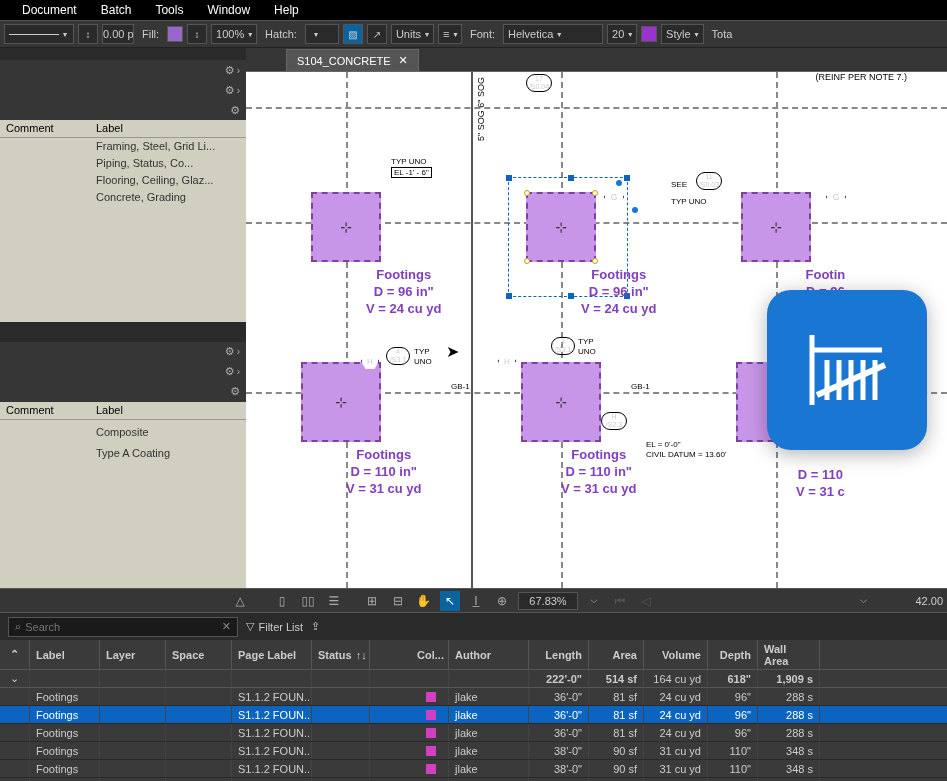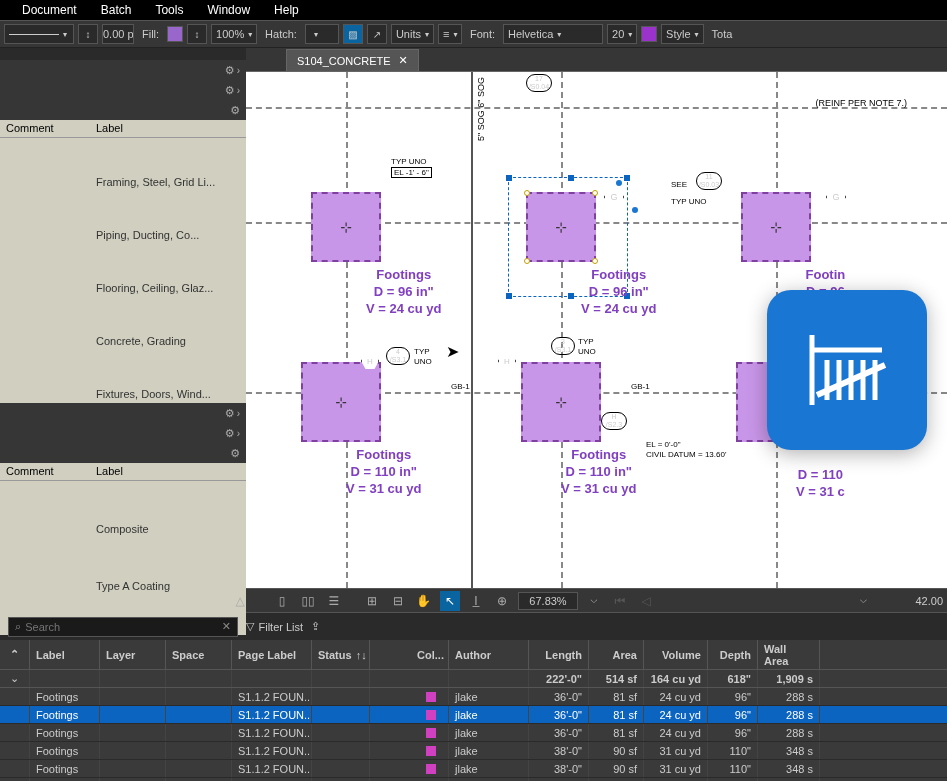--- a/index.html
+++ b/index.html
@@ -25,21 +25,21 @@
 .panel-section { flex: 1; display: flex; flex-direction: column; }
 .gear-row { background: #363636; height: 20px; display: flex; align-items: center; justify-content: flex-end; padding-right: 6px; gap: 2px; }
 .gear-icon { color: #aaa; font-size: 11px; cursor: pointer; }
 .chev-icon { color: #aaa; font-size: 10px; cursor: pointer; }
 .panel-header { background: #d0cfc0; color: #000; height: 18px; display: flex; border-bottom: 1px solid #999; }
 .panel-header > div:first-child { width: 90px; padding: 2px 6px; }
 .panel-header > div:last-child { flex: 1; padding: 2px 6px; }
 .panel-body { background: #d0cfc0; flex: 1; overflow: hidden; }
 .panel-row { display: flex; color: #333; font-size: 11px; }
 .panel-row > div:first-child { width: 90px; padding: 2px 6px; }
-.panel-row > div:last-child { flex: 1; padding: 2px 6px; line-height: 13px; margin-top: 36px; }
+.panel-row > div:last-child { flex: 1; padding: 2px 6px; line-height: 13px; }
 .panel-dark { background: #2a2a2a; height: 20px; }
 
 
 .canvas-wrap { flex: 1; display: flex; flex-direction: column; background: #363636; justify-content: center; }
 .tab-bar { background: #363636; height: 24px; display: flex; align-items: flex-end; padding-left: 40px; border-bottom: 1px solid #666; }
 .doc-tab { background: #555; color: #fff; padding: 4px 10px; border: 1px solid #666; border-bottom: none; display: flex; align-items: center; gap: 8px; font-size: 11px; cursor: pointer; }
 .doc-tab .close { cursor: pointer; font-size: 11px; }
 
 .canvas { flex: 1; background: #fff; position: relative; overflow: hidden; }
 .grid-line { position: absolute; }
@@ -169,33 +169,29 @@
         <div>Comment</div>
           <div>Label</div>
       </div>
       <div class="panel-body">
         <div class="panel-row">
             <div></div>
             <div>Framing, Steel, Grid Li...</div>
           </div>
         <div class="panel-row">
             <div></div>
-            <div>Piping, Ducting, Co...</div>
+            <div>Piping, Status, Co...</div>
           </div>
         <div class="panel-row">
             <div></div>
             <div>Flooring, Ceiling, Glaz...</div>
           </div>
         <div class="panel-row">
             <div></div>
             <div>Concrete, Grading</div>
-          </div>
-        <div class="panel-row">
-            <div></div>
-            <div>Fixtures, Doors, Wind...</div>
           </div>
       </div>
     </div>
     <div class="panel-dark"></div>
     <div class="panel-section" style="flex:0.9">
       <div class="gear-row">
           <span class="gear-icon">⚙</span>
           <span class="chev-icon">›</span>
         </div>
       <div class="gear-row">
@@ -234,21 +230,21 @@
     </div>
     <div class="canvas">
 
       <div class="grid-line grid-h" style="top:35px"></div>
       <div class="grid-line grid-h" style="top:150px"></div>
       <div class="grid-line grid-h" style="top:320px"></div>
       <div class="solid-v grid-line" style="left:225px"></div>
       <div class="grid-line grid-v" style="left:100px"></div>
       <div class="grid-line grid-v" style="left:315px"></div>
       <div class="grid-line grid-v" style="left:530px"></div>
-      <div class="anno-text" style="top:26px;right:40px">(REINF PER NOTE 7.)</div>
+      <div class="anno-text" style="top:0;right:40px">(REINF PER NOTE 7.)</div>
       <div class="anno-text" style="top:5px;left:230px;writing-mode:vertical-rl;transform:rotate(180deg)">5" SOG   6" SOG</div>
 
       <div class="footing" style="top:120px;left:65px">
           <span class="cross">⊹</span>
         </div>
       <div class="anno-text" style="top:95px;left:145px;font-size:8px;border:1px solid #000;padding:0 2px">EL -1' - 6"</div>
       <div class="anno-text" style="top:85px;left:145px;font-size:8px">TYP UNO</div>
       <div class="footing-label" style="top:195px;left:120px">
         <div>Footings</div>
           <div>D = 96 in"</div>
@@ -408,21 +404,21 @@
     <div class="col-exp">⌄</div>
     <div class="col-label"></div>
       <div class="col-layer"></div>
       <div class="col-space"></div>
       <div class="col-page"></div>
       <div class="col-status"></div>
       <div class="col-color"></div>
       <div class="col-author"></div>
     <div class="col-length" style="font-weight:bold">222'-0"</div>
     <div class="col-area" style="font-weight:bold">514 sf</div>
-    <div class="col-volume" style="font-weight:bold">164 cu yd</div>
+    <div class="col-volume" style="font-weight:normal">164 cu yd</div>
     <div class="col-depth" style="font-weight:bold">618"</div>
     <div class="col-wall" style="font-weight:bold">1,909 s</div>
   </div>
   <div id="table-rows">
       <div class="table-row">
         <div class="col-exp"></div>
         <div class="col-label">Footings</div>
         <div class="col-layer"></div>
         <div class="col-space"></div>
         <div class="col-page">S1.1.2 FOUN...</div>

